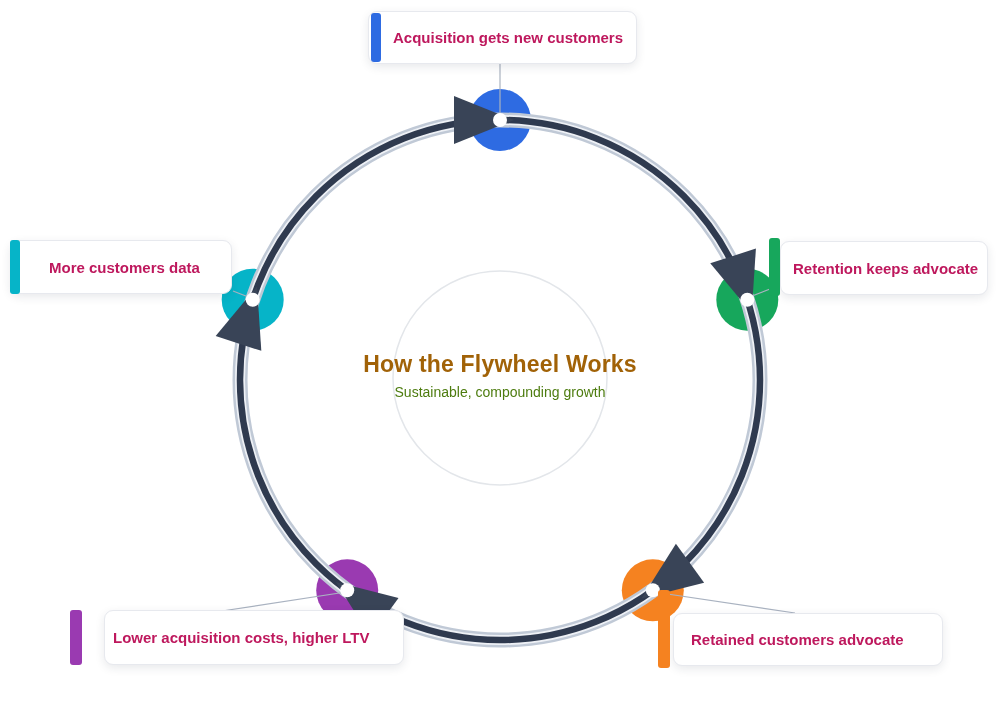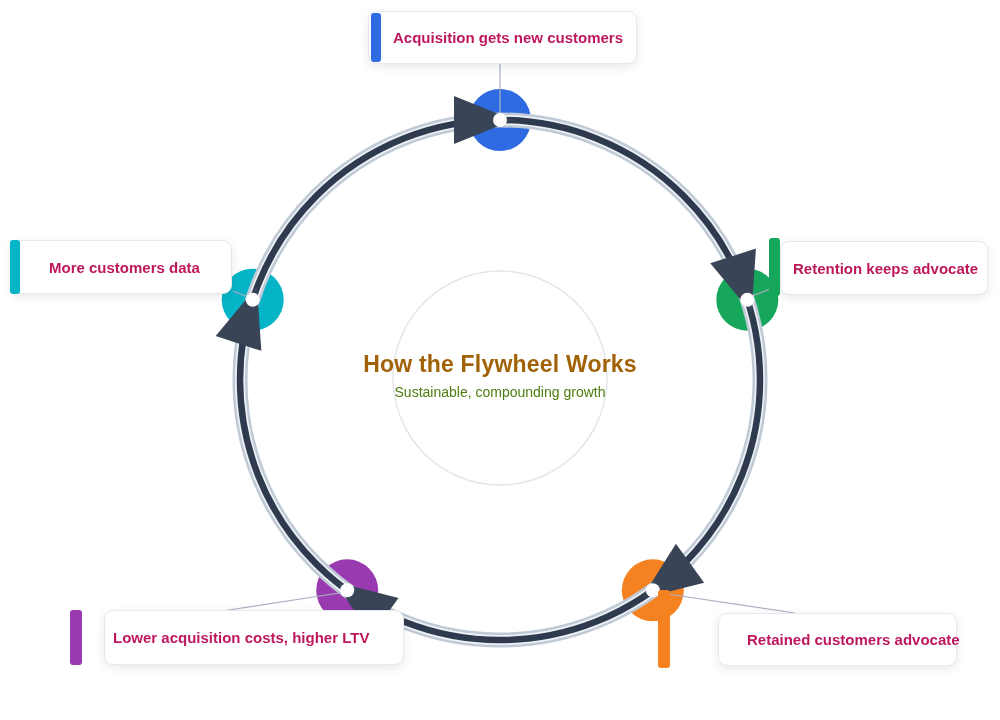--- a/index.html
+++ b/index.html
@@ -73,21 +73,21 @@
 
   <div class="center-title">How the Flywheel Works</div>
   <div class="center-subtitle">Sustainable, compounding growth</div>
 
   <div class="card" style="left:368px;top:11px;width:269px;height:53px;padding-left:24px;">
     <span class="card-label">Acquisition gets new customers</span>
   </div>
   <div class="card" style="left:780px;top:241px;width:208px;height:54px;padding-left:12px;">
     <span class="card-label">Retention keeps advocate</span>
   </div>
-  <div class="card" style="left:673px;top:613px;width:239px;height:53px;padding-left:28px;margin-left:45px;">
+  <div class="card" style="left:673px;top:613px;width:270px;height:53px;padding-left:17px;">
     <span class="card-label">Retained customers advocate</span>
   </div>
   <div class="card" style="left:70px;top:610px;width:300px;height:55px;padding-left:8px;margin-left:34px;">
     <span class="card-label">Lower acquisition costs, higher LTV</span>
   </div>
   <div class="card" style="left:10px;top:240px;width:222px;height:54px;padding-left:38px;">
     <span class="card-label">More customers data</span>
   </div>
 
   <div class="accent-bar" style="left: 371px; top: 13px; width: 10px; height: 49px; background-color: rgb(46, 107, 226);"></div>

